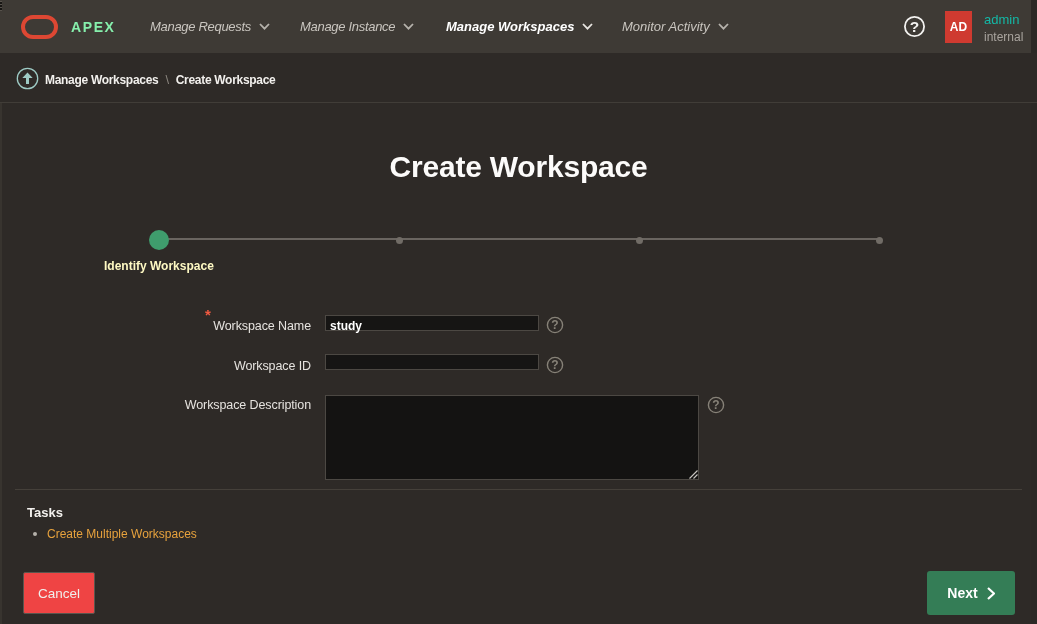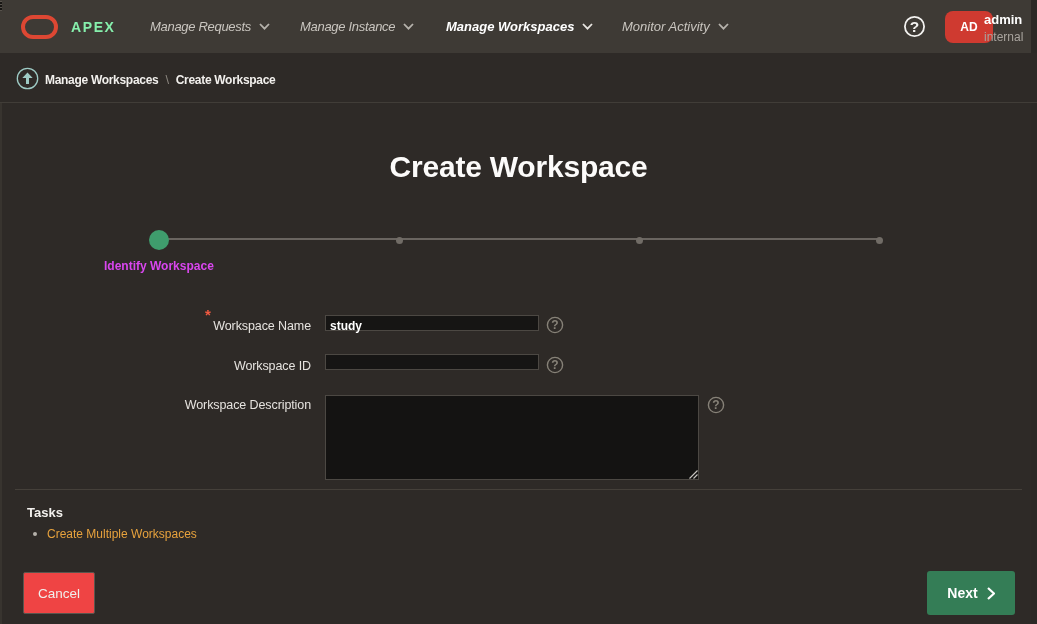--- a/index.html
+++ b/index.html
@@ -22,21 +22,21 @@
 
 #title { left:0; top:150px; width:1037px; text-align:center; font-size:30px; font-weight:bold; color:#fcfbfa; letter-spacing:-0.2px; }
 
 
 #wizline { left:159px; top:238px; width:720px; height:2px; background:#6a6560; }
 .dot { position:absolute; border-radius:50%; }
 #dot1 { left:149px; top:230px; width:20px; height:20px; background:#3f9d6d; }
 #dot2 { left:396px; top:237px; width:7px; height:7px; background:#716c66; }
 #dot3 { left:636px; top:237px; width:7px; height:7px; background:#716c66; }
 #dot4 { left:876px; top:237px; width:7px; height:7px; background:#716c66; }
-#wizlabel { left:104px; top:259px; font-size:12px; font-weight:bold; color:#d946ef; }
+#wizlabel { left:104px; top:259px; font-size:12px; font-weight:bold; color:#fef9c3; }
 
 
 .flabel { position:absolute; width:220px; right:726px; text-align:right; font-size:12.5px; color:#e6e3df; letter-spacing:-0.1px; }
 .req { position:absolute; left:205px; top:306px; color:#f25a41; font-size:15px; font-weight:bold; }
 .tinput { position:absolute; left:325px; width:214px; height:16px; background:#161514; border:1px solid #4c4843; }
 #inp1 { top:315px; color:#fff; font-size:12px; font-weight:bold; line-height:20px; padding-left:4px; }
 #inp2 { top:354px; }
 #tarea { position:absolute; left:325px; top:395px; width:374px; height:85px; background:#141312; border:1px solid #4c4843; }
 .helpic { position:absolute; }
 
@@ -82,22 +82,22 @@
   <svg width="11" height="7" viewBox="0 0 11 7">
       <path d="M1 1 L5.5 5.7 L10 1" fill="none" stroke="#b6b2ac" stroke-width="1.8"></path>
     </svg>
 </div>
 
 <svg class="abs" style="left:903px; top:15px;" width="23" height="23" viewBox="0 0 23 23">
   <circle cx="11.5" cy="11.5" r="9.6" fill="none" stroke="#f3f2f0" stroke-width="1.8"></circle>
   <text x="11.5" y="17" font-family="Liberation Sans" font-size="15.5" font-weight="bold" fill="#f3f2f0" text-anchor="middle">?</text>
 </svg>
 
-<div class="abs" style="left:945px; top:11px; width:48px; height:32px; background:#cf3a30; border-radius:8px; color:#fff; font-size:12px; font-weight:bold; display:flex; align-items:center; justify-content:center;">AD</div>
-<div class="abs" style="left:984px; top:12px; font-size:13px; font-weight:bold; color:#ffffff;">admin</div>
+<div class="abs" style="left:945px; top:11px; width:27px; height:32px; background:#cf3a30; border-radius:0; color:#fff; font-size:12px; font-weight:bold; display:flex; align-items:center; justify-content:center;">AD</div>
+<div class="abs" style="left:984px; top:12px; font-size:13px; font-weight:normal; color:#14b8a6;">admin</div>
 <div class="abs" style="left:984px; top:30px; font-size:12px; color:#a9a49e;">internal</div>
 
 <div class="abs" id="crumbbar"></div>
 <svg class="abs" style="left:16px; top:67px;" width="23" height="23" viewBox="0 0 23 23">
   <circle cx="11.5" cy="11.5" r="10.2" fill="none" stroke="#9ecbc5" stroke-width="1.3"></circle>
   <path d="M11.5 5.6 L16.7 10.9 L13 10.9 L13 17 L10 17 L10 10.9 L6.3 10.9 Z" fill="#9ecbc5"></path>
 </svg>
 <div class="abs" id="crumbtext">Manage Workspaces<span class="sep">\</span>Create Workspace</div>
 
 <div class="abs" id="title">Create Workspace</div>

